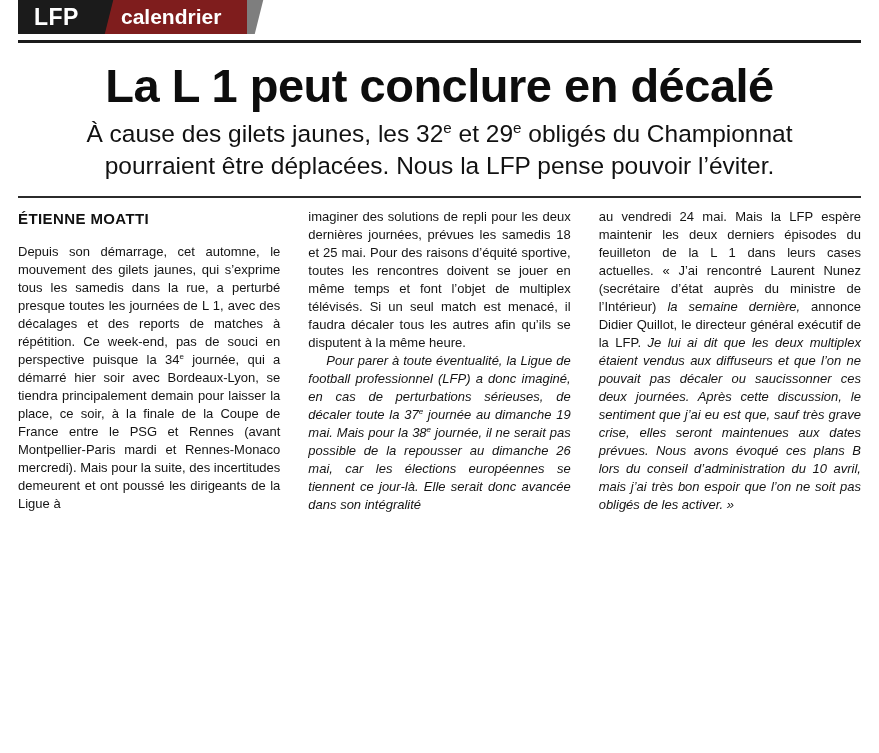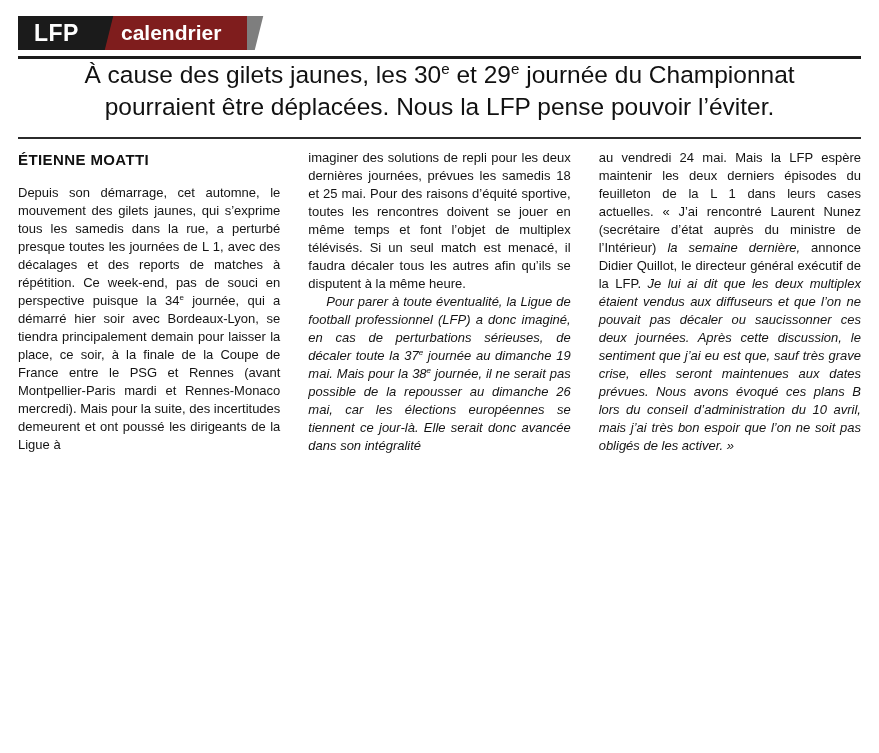--- a/index.html
+++ b/index.html
@@ -19,21 +19,20 @@
     width: 879px;
     height: 753px;
     box-sizing: border-box;
     padding: 0 18px;
   }
 
   
   .tagrow {
     position: relative;
     height: 34px;
-    margin-top: 16px;
     display: flex;
     align-items: stretch;
   }
   .tag-black {
     background: #1b1b1b;
     color: #ffffff;
     font-weight: bold;
     font-size: 23px;
     letter-spacing: 0.5px;
     display: flex;
@@ -150,23 +149,24 @@
   <div class="tagrow">
     <div class="tag-black">LFP</div>
     <div class="tag-slash"></div>
     <div class="tag-grey">calendrier</div>
     <div class="tag-grey-end"></div>
     <div class="tag-fill"></div>
   </div>
 
   <div class="rule-top"></div>
 
+  <h1 class="headline">La L 1 peut conclure en décalé</h1>
 
   <div class="standfirst">
-    <span>À cause des gilets jaunes, les 30</span><sup>e</sup><span> et 29</span><sup>e</sup><span> journée du Championnat</span>
+    <span>À cause des gilets jaunes, les 32</span><sup>e</sup><span> et 29</span><sup>e</sup><span> obligés du Championnat</span>
     <span>pourraient être déplacées. Nous la LFP pense pouvoir l’éviter.</span>
   </div>
 
   <div class="rule-mid"></div>
 
   <div class="cols">
 
     <div class="col">
       <div class="byline">ÉTIENNE MOATTI</div>
       <p><span>Depuis son démarrage, cet automne, le mouvement des gilets jaunes, qui s’exprime tous les samedis dans la rue, a perturbé presque toutes les journées de L 1, avec des décalages et des reports de matches à répétition. Ce week-end, pas de souci en perspective puisque la 34</span><sup>e</sup><span> journée, qui a démarré hier soir avec Bordeaux-Lyon, se tiendra principalement demain pour laisser la place, ce soir, à la finale de la Coupe de France entre le PSG et Rennes (avant Montpellier-Paris mardi et Rennes-Monaco mercredi). Mais pour la suite, des incertitudes demeurent et ont poussé les dirigeants de la Ligue à</span></p>

